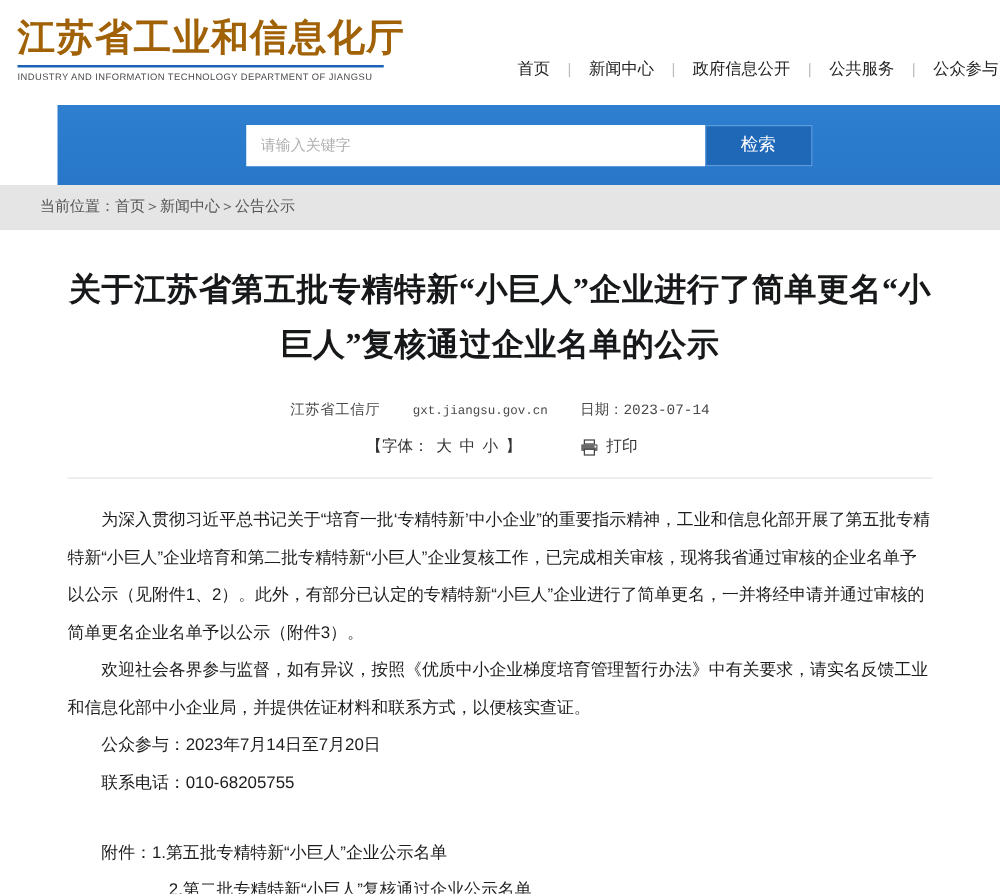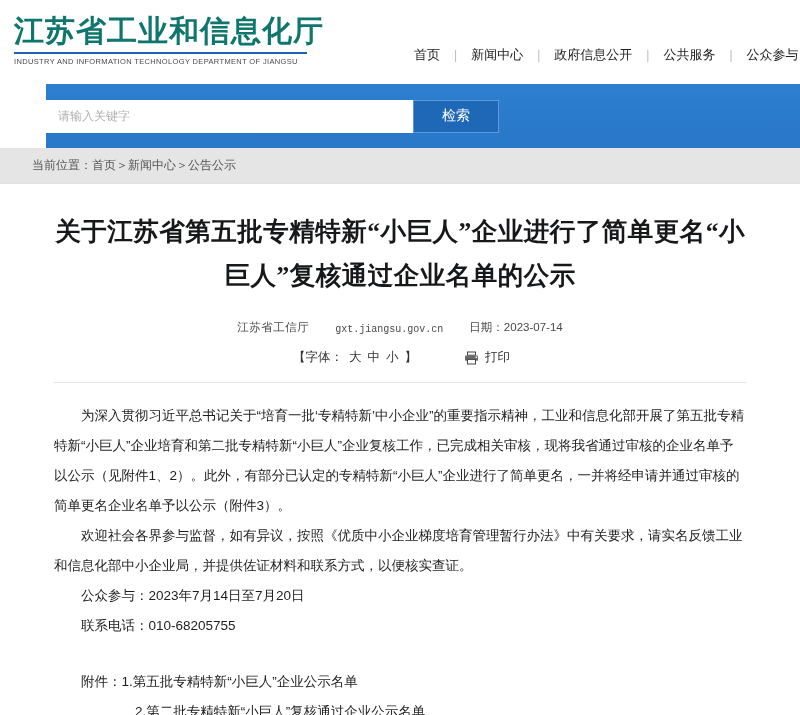--- a/index.html
+++ b/index.html
@@ -27,21 +27,21 @@
   }
   .logo-block {
     padding: 14px 0 0 14px;
     width: 320px;
   }
   .logo-title {
     font-family: "Liberation Serif", serif;
     font-weight: bold;
     font-size: 30px;
     letter-spacing: 1px;
-    color: #0f766e;
+    color: #a16207;
     line-height: 1.15;
     white-space: nowrap;
   }
   .logo-rule {
     margin-top: 3px;
     width: 293px;
     height: 2px;
     background: #1a63b8;
   }
   .logo-sub {
@@ -71,20 +71,21 @@
     color: #bbb;
     font-size: 12px;
   }
 
   
   .search-band {
     height: 64px;
     background: linear-gradient(180deg, #2e7fd0 0%, #2877c9 100%);
     display: flex;
     align-items: center;
+    justify-content: center;
     margin-left: 46px;
   }
   .search-inner {
     display: flex;
     align-items: center;
     width: 453px;
   }
   .search-input {
     width: 367px;
     height: 33px;
@@ -142,21 +143,21 @@
     font-size: 11.5px;
     color: #4a4a4a;
     display: flex;
     justify-content: center;
     align-items: flex-end;
     gap: 26px;
   }
   .meta .src { letter-spacing: 0.5px; }
   .meta .url { font-family: Liberation Mono, monospace; font-size: 10px; }
   .meta .date { font-family: "Liberation Sans", sans-serif; }
-  .meta .date .num { font-family: Liberation Sans, sans-serif; }
+  .meta .date .num { font-family: Liberation Mono, monospace; }
 
   .tools {
     margin-top: 14px;
     display: flex;
     justify-content: center;
     align-items: center;
     gap: 44px;
     font-size: 12.5px;
     color: #333;
   }

